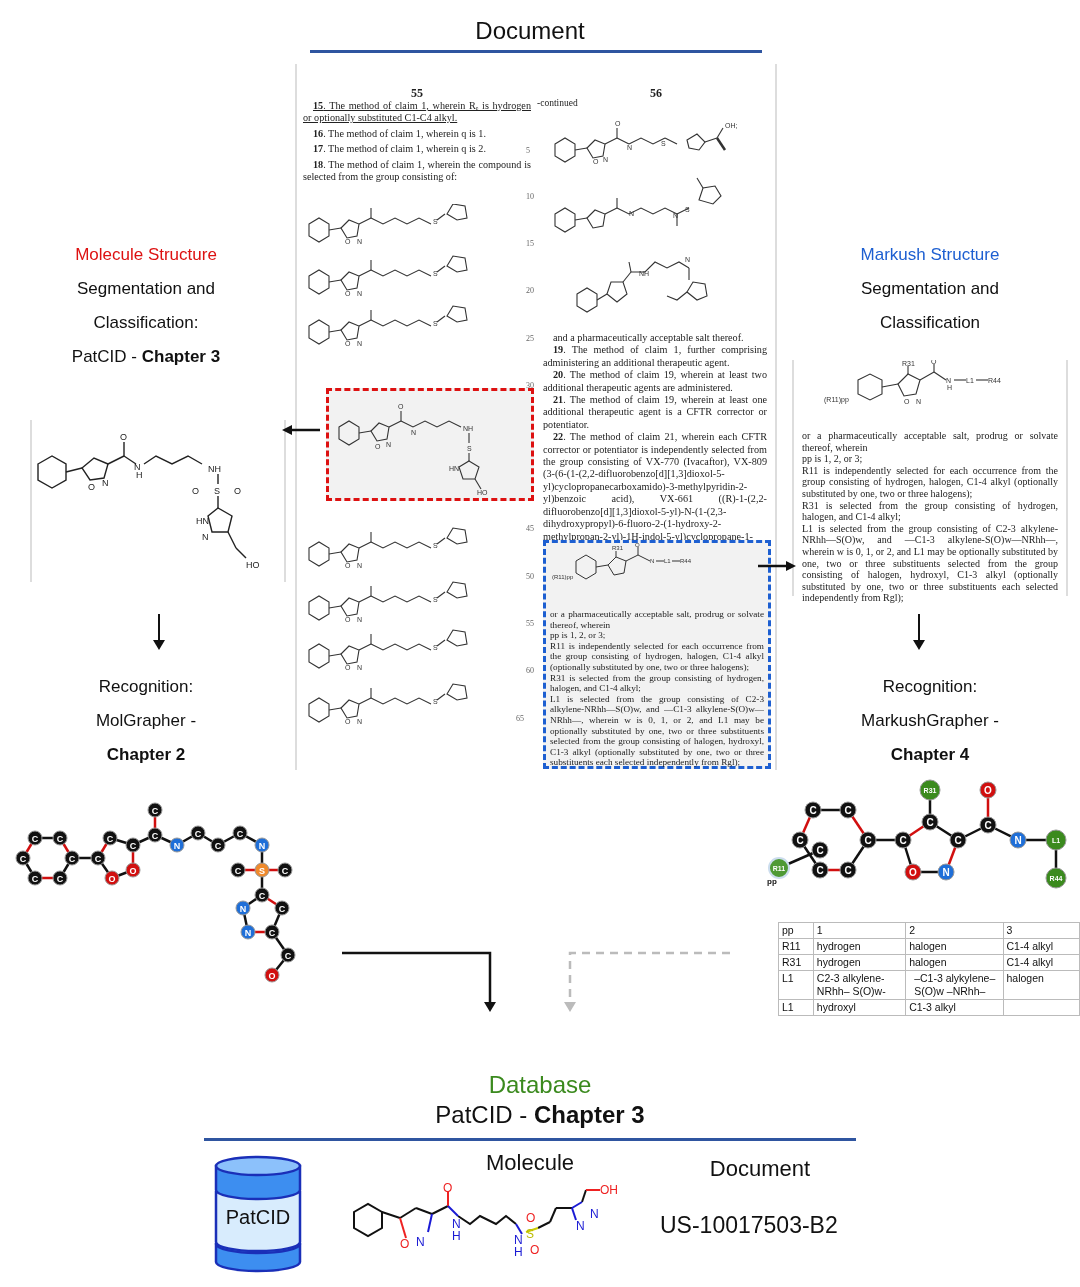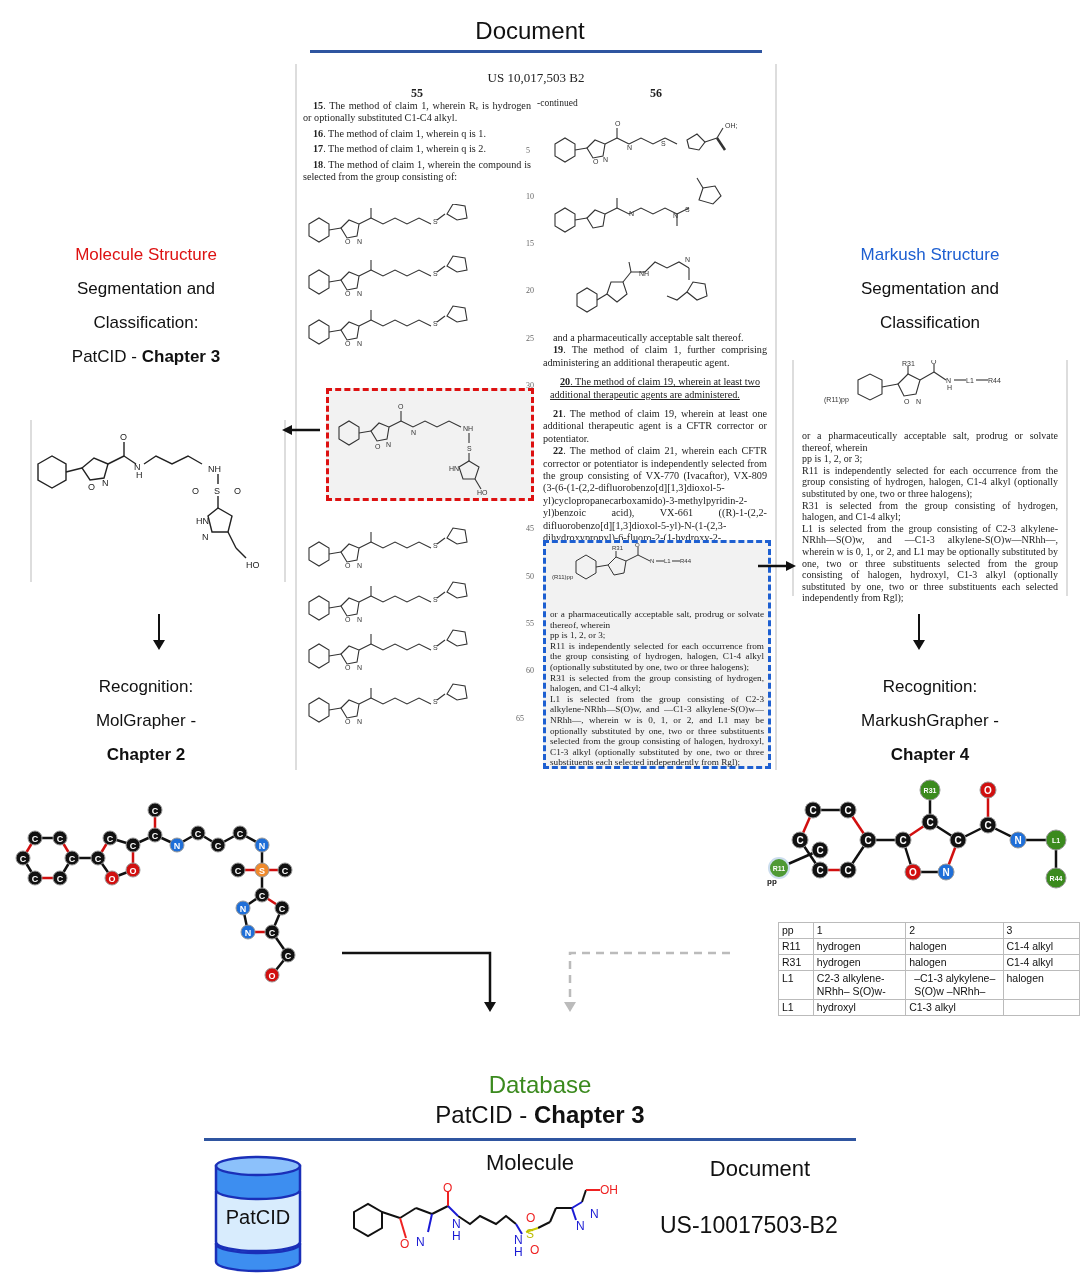--- a/index.html
+++ b/index.html
@@ -22,27 +22,26 @@
   table.mk td{border:1px solid #bbb;padding:1px 3px;vertical-align:top;line-height:13px;}
   svg text{font-family:"Liberation Sans",sans-serif;}
 </style>
 </head>
 <body>
 
 <div class="abs title" style="left:290px;top:14px;width:480px;">Document</div>
 <div class="abs rule" style="left:310px;top:50px;width:452px;"></div>
 
 <div class="abs page" style="left:295px;top:64px;width:478px;height:706px;">
-  <div class="abs ser" style="left:0;top:6px;width:478px;text-align:center;font-size:13px;">US 10,017,503 B2</div>
   <div class="abs ser" style="left:0;top:22px;width:240px;text-align:center;font-size:12px;font-weight:bold;">55</div>
   <div class="abs ser" style="left:240px;top:22px;width:238px;text-align:center;font-size:12px;font-weight:bold;">56</div>
   <div class="abs ser" style="left:240px;top:34px;width:238px;text-align:left;font-size:9.5px;">-continued</div>
 
   <div class="abs ser claim" style="left:6px;top:36px;width:228px;">
-    <p style="margin:0 0 3px 0;text-indent:10px;"><b>15</b><span>. The method of claim 1, wherein Rₑ is hydrogen or optionally substituted C1-C4 alkyl.</span></p>
+    <p style="margin:0 0 3px 0;text-indent:10px;text-decoration:underline;"><b>15</b><span>. The method of claim 1, wherein Rₑ is hydrogen or optionally substituted C1-C4 alkyl.</span></p>
     <p style="margin:0 0 3px 0;text-indent:10px;"><b>16</b><span>. The method of claim 1, wherein q is 1.</span></p>
     <p style="margin:0 0 3px 0;text-indent:10px;"><b>17</b><span>. The method of claim 1, wherein q is 2.</span></p>
     <p style="margin:0;text-indent:10px;"><b>18</b><span>. The method of claim 1, wherein the compound is selected from the group consisting of:</span></p>
   </div>
 
   <div class="abs lnum" style="left:229px;top:82px;">5</div>
   <div class="abs lnum" style="left:229px;top:128px;">10</div>
   <div class="abs lnum" style="left:229px;top:175px;">15</div>
   <div class="abs lnum" style="left:229px;top:222px;">20</div>
   <div class="abs lnum" style="left:229px;top:270px;">25</div>
@@ -51,21 +50,21 @@
   <div class="abs lnum" style="left:229px;top:412px;">40</div>
   <div class="abs lnum" style="left:229px;top:460px;">45</div>
   <div class="abs lnum" style="left:229px;top:508px;">50</div>
   <div class="abs lnum" style="left:229px;top:555px;">55</div>
   <div class="abs lnum" style="left:229px;top:602px;">60</div>
   <div class="abs lnum" style="left:219px;top:650px;">65</div>
 
   <div class="abs ser claim" style="left:246px;top:268px;width:224px;">
     <p style="margin:0;text-indent:10px;">and a pharmaceutically acceptable salt thereof.</p>
     <p style="margin:0;text-indent:10px;"><b>19</b><span>. The method of claim 1, further comprising administering an additional therapeutic agent.</span></p>
-    <p style="margin:7px;text-indent:10px;text-decoration:underline;"><b>20</b><span>. The method of claim 19, wherein at least two additional therapeutic agents are administered.</span></p>
+    <p style="margin:0;text-indent:10px;"><b>20</b><span>. The method of claim 19, wherein at least two additional therapeutic agents are administered.</span></p>
     <p style="margin:0;text-indent:10px;"><b>21</b><span>. The method of claim 19, wherein at least one additional therapeutic agent is a CFTR corrector or potentiator.</span></p>
     <p style="margin:0;text-indent:10px;"><b>22</b><span>. The method of claim 21, wherein each CFTR corrector or potentiator is independently selected from the group consisting of VX-770 (Ivacaftor), VX-809 (3-(6-(1-(2,2-difluorobenzo[d][1,3]dioxol-5-yl)cyclopropanecarboxamido)-3-methylpyridin-2-yl)benzoic acid), VX-661 ((R)-1-(2,2-difluorobenzo[d][1,3]dioxol-5-yl)-N-(1-(2,3-dihydroxypropyl)-6-fluoro-2-(1-hydroxy-2-methylpropan-2-yl)-1H-indol-5-yl)cyclopropane-1-carboxamide), GLPG-2222, and GLPG-1837.</span></p>
     <p style="margin:0;text-indent:10px;"><b>23</b><span>. A method of treating a patient suffering from cystic fibrosis comprising administering to said patient an effective amount of a compound represented by:</span></p>
   </div>
 
   <svg class="abs" style="left:240px;top:40px;" width="236" height="225">
     <g stroke="#333" stroke-width="1.1" fill="none">
 
       <polygon points="18,40 28,34 38,40 38,52 28,58 18,52"></polygon>
       <line x1="38" y1="46" x2="50" y2="44"></line>

